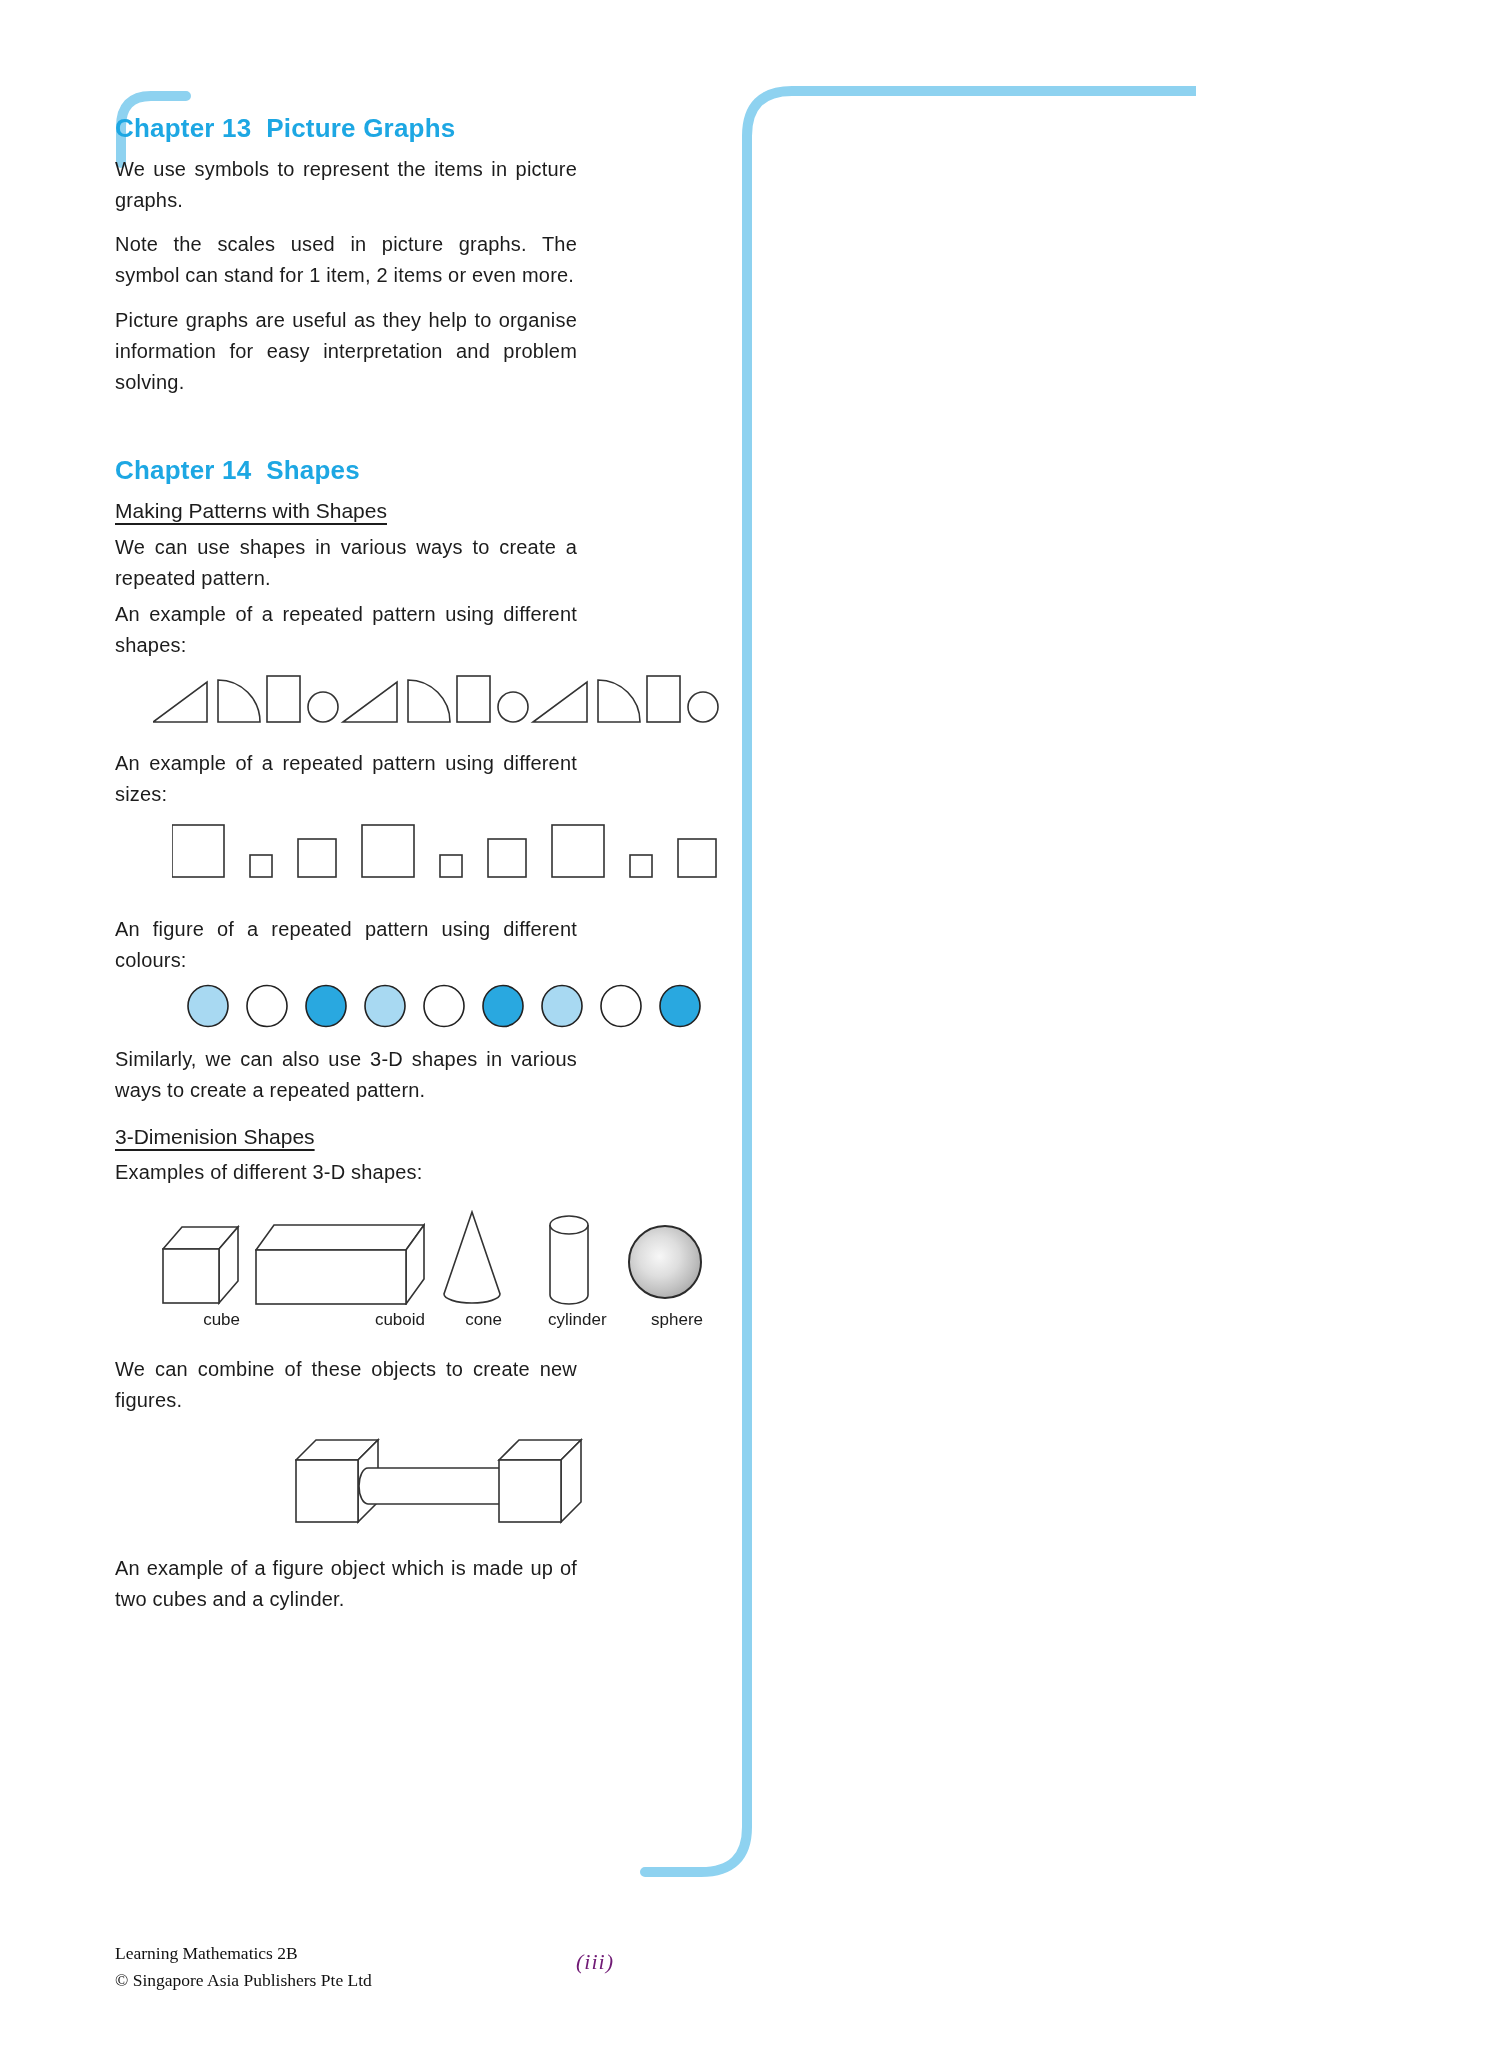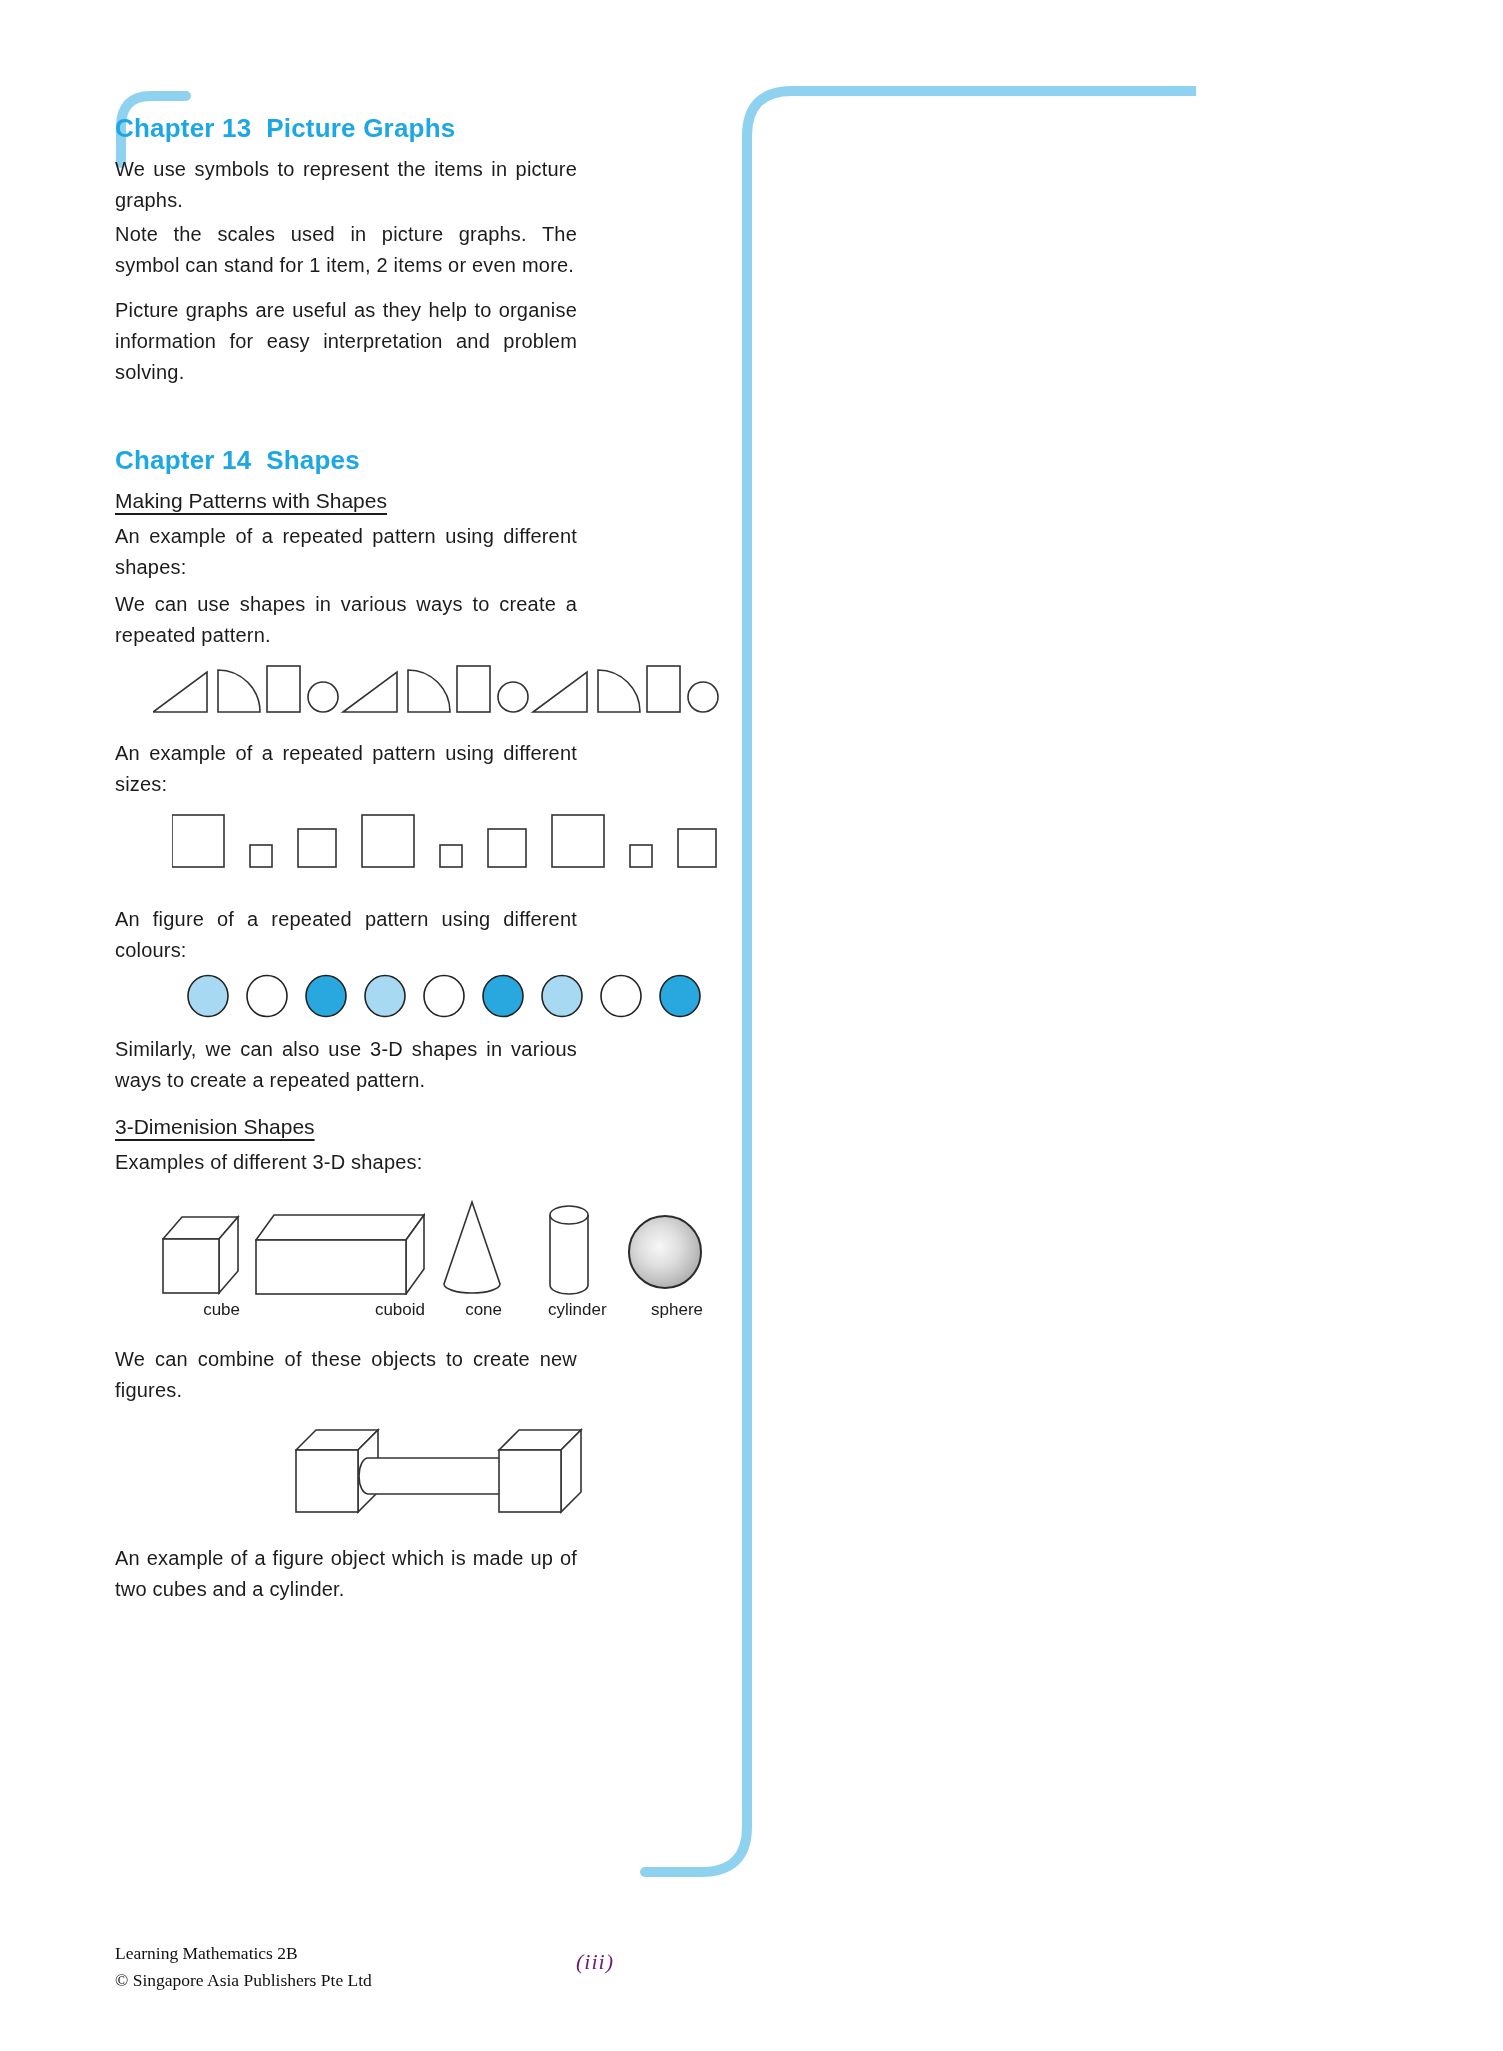--- a/index.html
+++ b/index.html
@@ -36,28 +36,28 @@
     <path d="M186 96 H151 Q121 96 121 127 V163" fill="none" style="stroke:var(--border-blue,#8ed2f0)" stroke-width="10" stroke-linecap="round"></path>
     <path d="M1353 91 H792 Q747 91 747 136 V1827 Q747 1872 701 1872 H645" fill="none" style="stroke:var(--border-blue,#8ed2f0)" stroke-width="10" stroke-linecap="round"></path>
     <path d="M1384 1767 V1815 Q1384 1843 1355 1843 H1317" fill="none" style="stroke:var(--border-blue,#8ed2f0)" stroke-width="10" stroke-linecap="round"></path>
   </svg>
 
   <div class="left-col">
 
     <h2 class="chapter-heading">Chapter 13  Picture Graphs</h2>
 
     <p class="para" style="margin-top:10px">We use symbols to represent the items in picture graphs.</p>
-    <p class="para" style="margin-top:3px">Note the scales used in picture graphs. The symbol can stand for 1 item, 2 items or even more.</p>
+    <p class="para" style="margin-top:13px">Note the scales used in picture graphs. The symbol can stand for 1 item, 2 items or even more.</p>
     <p class="para" style="margin-top:14px">Picture graphs are useful as they help to organise information for easy interpretation and problem solving.</p>
 
     <h2 class="chapter-heading" style="margin-top:56px">Chapter 14  Shapes</h2>
 
     <p class="subhead" style="margin-top:9px">Making Patterns with Shapes</p>
+    <p class="para" style="margin-top:6px">We can use shapes in various ways to create a repeated pattern.</p>
     <p class="para" style="margin-top:5px">An example of a repeated pattern using different shapes:</p>
-    <p class="para" style="margin-top:6px">We can use shapes in various ways to create a repeated pattern.</p>
 
     <svg class="pattern-row" style="margin:13px 0 0 38px" width="570" height="50">
         <polygon points="0,48 54,48 54,8" fill="#fff" stroke="#333333" stroke-width="1.6"></polygon>
         <path d="M65 6 A42 42 0 0 1 107 48 L65 48 Z" fill="#fff" stroke="#333333" stroke-width="1.6"></path>
         <rect x="114" y="2" width="33" height="46" fill="#fff" stroke="#333333" stroke-width="1.6"></rect>
         <circle cx="170" cy="33" r="15" fill="#fff" stroke="#333333" stroke-width="1.6"></circle>
         <polygon points="190,48 244,48 244,8" fill="#fff" stroke="#333333" stroke-width="1.6"></polygon>
         <path d="M255 6 A42 42 0 0 1 297 48 L255 48 Z" fill="#fff" stroke="#333333" stroke-width="1.6"></path>
         <rect x="304" y="2" width="33" height="46" fill="#fff" stroke="#333333" stroke-width="1.6"></rect>
         <circle cx="360" cy="33" r="15" fill="#fff" stroke="#333333" stroke-width="1.6"></circle>

